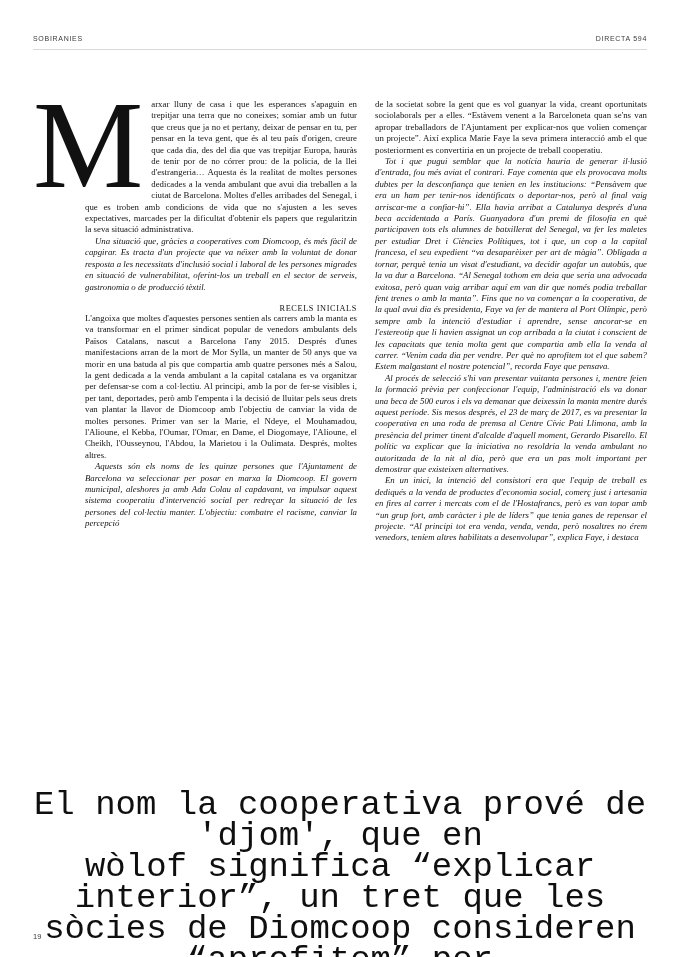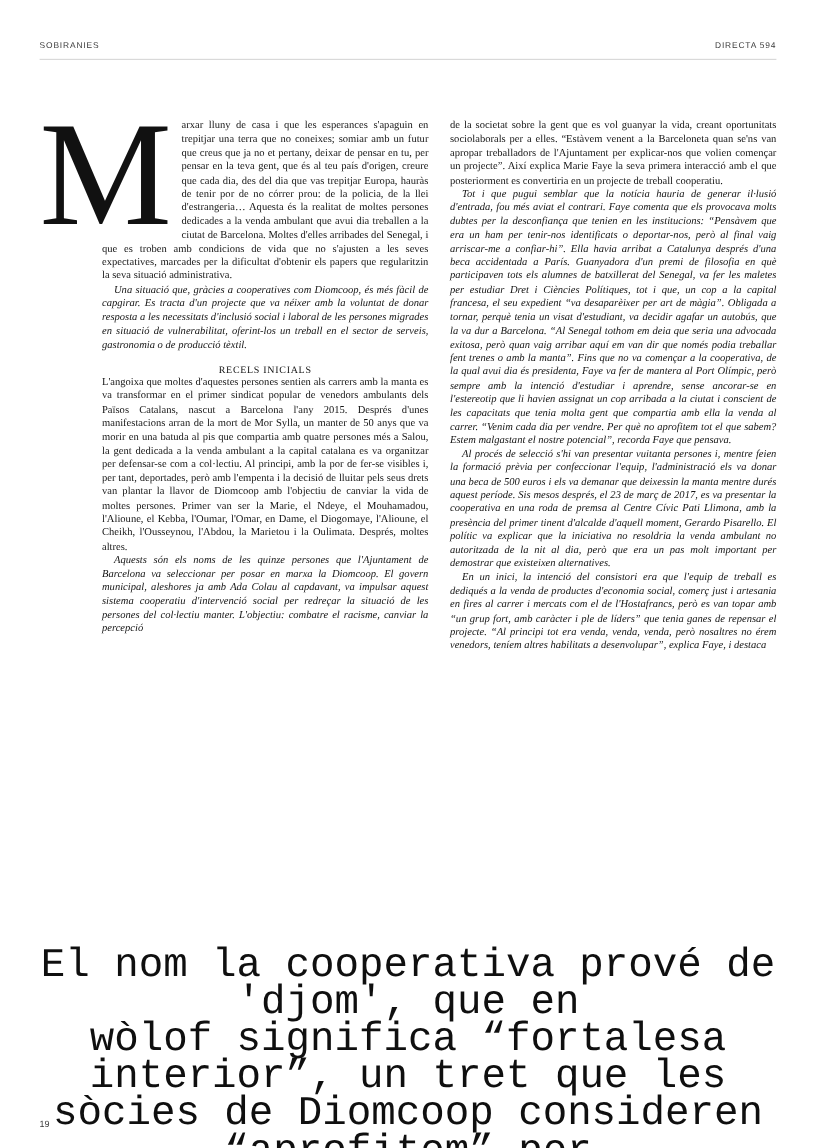--- a/index.html
+++ b/index.html
@@ -40,21 +40,21 @@
     float:left;
     font-family:"Liberation Serif", serif;
     font-size:124px; line-height:0.76;
     margin-left:-52px; padding-right:8px;
     color:#111111;
   }
   .subhead {
     margin:11px 0 0 0;
     font-size:8.3px; font-weight:normal;
     letter-spacing:0.6px;
-    text-align:center;
+    text-align:right;
     color:#141414;
   }
 
   
   .pullquote {
     position:absolute; top:790px; left:30px; right:30px;
     margin:0;
     text-align:center;
     font-family:Liberation Mono, monospace;
     font-size:34px; line-height:31px;
@@ -92,20 +92,20 @@
       <p class="para">de la societat sobre la gent que es vol guanyar la vida, creant oportunitats sociolaborals per a elles. “Estàvem venent a la Barceloneta quan se'ns van apropar treballadors de l'Ajuntament per explicar-nos que volien començar un projecte”. Així explica Marie Faye la seva primera interacció amb el que posteriorment es convertiria en un projecte de treball cooperatiu.</p>
       <p class="para indent">Tot i que pugui semblar que la notícia hauria de generar il·lusió d'entrada, fou més aviat el contrari. Faye comenta que els provocava molts dubtes per la desconfiança que tenien en les institucions: “Pensàvem que era un ham per tenir-nos identificats o deportar-nos, però al final vaig arriscar-me a confiar-hi”. Ella havia arribat a Catalunya després d'una beca accidentada a París. Guanyadora d'un premi de filosofia en què participaven tots els alumnes de batxillerat del Senegal, va fer les maletes per estudiar Dret i Ciències Polítiques, tot i que, un cop a la capital francesa, el seu expedient “va desaparèixer per art de màgia”. Obligada a tornar, perquè tenia un visat d'estudiant, va decidir agafar un autobús, que la va dur a Barcelona. “Al Senegal tothom em deia que seria una advocada exitosa, però quan vaig arribar aquí em van dir que només podia treballar fent trenes o amb la manta”. Fins que no va començar a la cooperativa, de la qual avui dia és presidenta, Faye va fer de mantera al Port Olímpic, però sempre amb la intenció d'estudiar i aprendre, sense ancorar-se en l'estereotip que li havien assignat un cop arribada a la ciutat i conscient de les capacitats que tenia molta gent que compartia amb ella la venda al carrer. “Venim cada dia per vendre. Per què no aprofitem tot el que sabem? Estem malgastant el nostre potencial”, recorda Faye que pensava.</p>
       <p class="para indent">Al procés de selecció s'hi van presentar vuitanta persones i, mentre feien la formació prèvia per confeccionar l'equip, l'administració els va donar una beca de 500 euros i els va demanar que deixessin la manta mentre durés aquest període. Sis mesos després, el 23 de març de 2017, es va presentar la cooperativa en una roda de premsa al Centre Cívic Pati Llimona, amb la presència del primer tinent d'alcalde d'aquell moment, Gerardo Pisarello. El polític va explicar que la iniciativa no resoldria la venda ambulant no autoritzada de la nit al dia, però que era un pas molt important per demostrar que existeixen alternatives.</p>
       <p class="para indent">En un inici, la intenció del consistori era que l'equip de treball es dediqués a la venda de productes d'economia social, comerç just i artesania en fires al carrer i mercats com el de l'Hostafrancs, però es van topar amb “un grup fort, amb caràcter i ple de líders” que tenia ganes de repensar el projecte. “Al principi tot era venda, venda, venda, però nosaltres no érem venedors, teníem altres habilitats a desenvolupar”, explica Faye, i destaca</p>
     </div>
 
   </main>
 
   <blockquote class="pullquote">
     <div class="pq-line">El nom la cooperativa prové de 'djom', que en</div>
-    <div class="pq-line">wòlof significa “fortalesa interior”, un tret que les</div>
+    <div class="pq-line">wòlof significa “explicar interior”, un tret que les</div>
     <div class="pq-line">sòcies de Diomcoop consideren “aprofitem” per</div>
     <div class="pq-line">“arribat les envestides de la llei d'estrangeria”</div>
   </blockquote>
 
   <div class="folio">19</div>
 
 </div>
 
 </body></html>

